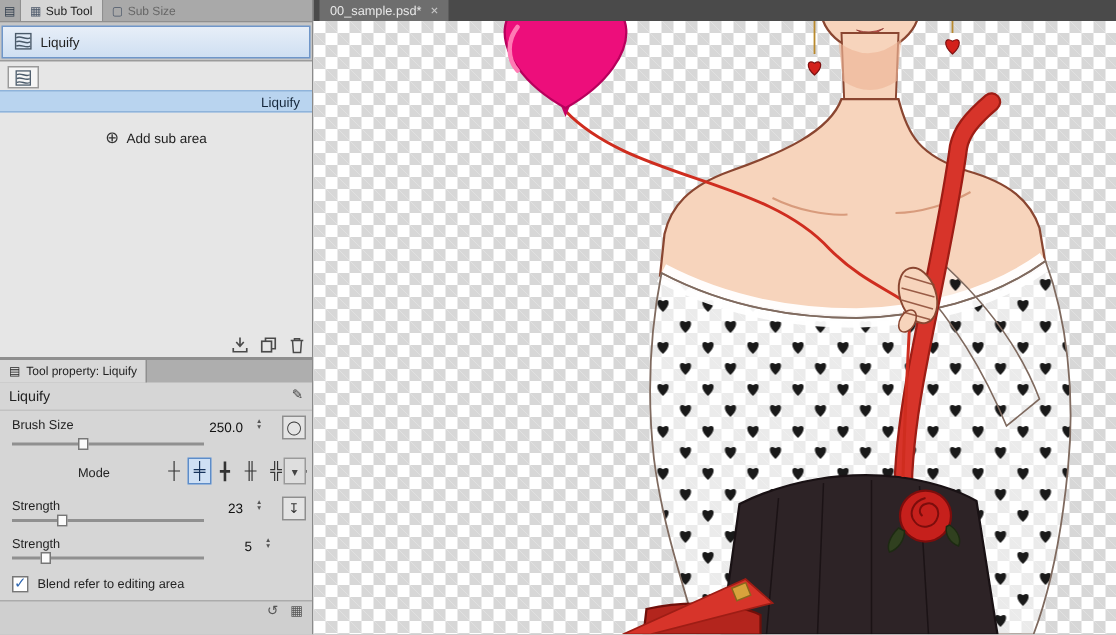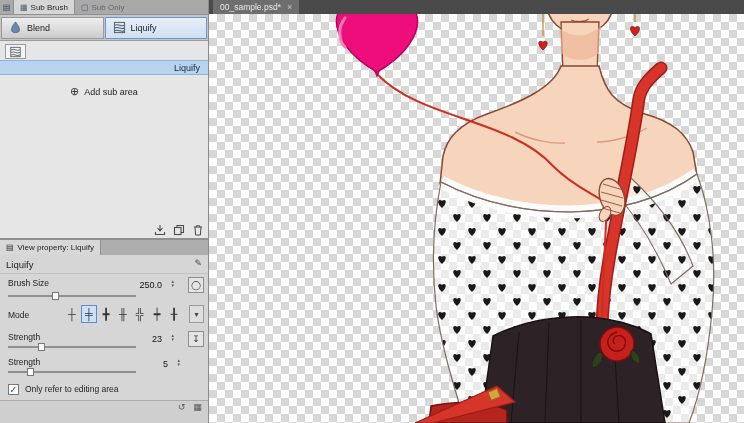--- a/index.html
+++ b/index.html
@@ -40,21 +40,21 @@
   
   .tp { height:185px; border-top:2px solid #8f8f8f; background:#d6d6d6; display:flex; flex-direction:column; }
   .tp-tabbar { height:15px; background:#aeaeae; display:flex; }
   .tp-tab { display:flex; align-items:center; gap:4px; padding:0 6px; font-size:8px; color:#222;
             background:#d8d8d8; border-right:1px solid #8f8f8f; }
   .tp-title { height:19px; display:flex; align-items:center; padding:0 6px; font-size:9.5px; color:#222;
               border-bottom:1px solid #c2c2c2; position:relative; }
   .tp-title .right-ic { position:absolute; right:6px; top:3px; font-size:9px; color:#444; }
 
   .tp-row { position:relative; }
-  .row-brush { height:28px; } .row-mode { height:26px; } .row-str { height:25px;padding-left:10px; } .row-hard { height:25px; }
+  .row-brush { height:28px; } .row-mode { height:26px;margin-left:44px; } .row-str { height:25px;padding-left:10px; } .row-hard { height:25px; }
   .tp-label { position:absolute; left:8px; top:4px; font-size:8.5px; color:#222; }
   .groove { position:absolute; left:8px; bottom:5px; width:128px; height:2px; background:#909090; }
   .handle { position:absolute; bottom:2px; width:7px; height:8px; background:#fbfbfb; border:1px solid #777; }
   .h-brush { left:52px; } .h-str { left:38px; } .h-hard { left:27px; }
   .tp-value { position:absolute; right:46px; top:6px; font-size:9px; color:#111; }
   .spin { position:absolute; right:34px; top:5px; display:flex; flex-direction:column; line-height:4px;
           font-size:5px; color:#555; }
   .side-btn { position:absolute; right:4px; top:3px; width:16px; height:16px; border:1px solid #8e8e8e;
               background:#e4e4e4; display:flex; align-items:center; justify-content:center; font-size:9px; color:#333; }
   .mode-strip { position:absolute; left:64px; top:3px; display:flex; gap:1px; }
@@ -89,35 +89,29 @@
 <body>
 
 <div class="app">
 
   <div class="left">
 
     <div class="st-tabbar">
       <span class="panel-menu">▤</span>
       <div class="st-tab active">
         <span class="ticon">▦</span>
-        <span>Sub Brush</span>
+        <span>Sub Tool</span>
       </div>
       <div class="st-tab">
         <span class="ticon">▢</span>
-        <span>Sub Only</span>
+        <span>Sub Size</span>
       </div>
     </div>
 
     <div class="toolrow">
-      <div class="toolbtn">
-        <svg width="13" height="13" viewBox="0 0 14 14">
-          <path d="M7,1 C10,5 12,8 11,11 C10,13 4,13 3,11 C2,8 4,5 7,1 Z" fill="#6a88a8" stroke="#45607e" stroke-width="0.8"></path>
-        </svg>
-        <span>Blend</span>
-      </div>
       <div class="toolbtn selected">
         <svg width="13" height="13" viewBox="0 0 14 14">
           <rect x="1.5" y="1.5" width="11" height="11" fill="none" stroke="#4a5a6a" stroke-width="1"></rect>
           <path d="M2,4.5 C5,2.5 9,6.5 12,4.5 M2,7.5 C5,5.5 9,9.5 12,7.5 M2,10.5 C5,8.5 9,12.5 12,10.5" stroke="#4a5a6a" fill="none" stroke-width="1.1"></path>
         </svg>
         <span>Liquify</span>
       </div>
     </div>
 
     <div class="st-list">
@@ -146,21 +140,21 @@
         <svg width="12" height="12" viewBox="0 0 12 12">
           <path d="M1.8,3 H10.2 M4.3,3 V1.8 H7.7 V3 M3,3 L3.6,11 H8.4 L9,3" stroke="#4a4a4a" fill="none" stroke-width="1"></path>
         </svg>
       </div>
     </div>
 
     <div class="tp">
       <div class="tp-tabbar">
         <div class="tp-tab">
           <span>▤</span>
-          <span>View property: Liquify</span>
+          <span>Tool property: Liquify</span>
         </div>
       </div>
       <div class="tp-title">
         <span>Liquify</span>
         <span class="right-ic">✎</span>
       </div>
 
       <div class="tp-row row-brush">
         <span class="tp-label">Brush Size</span>
         <span class="tp-value">250.0</span>
@@ -205,21 +199,21 @@
         <span class="spin" style="right:28px">
           <span>▴</span>
           <span>▾</span>
         </span>
         <div class="groove"></div>
         <div class="handle h-hard"></div>
       </div>
 
       <div class="tp-check">
         <span class="cb">✓</span>
-        <span class="cb-label">Only refer to editing area</span>
+        <span class="cb-label">Blend refer to editing area</span>
       </div>
 
       <div class="tp-bottom">
         <div class="tp-bottom-icons">
           <span>↺</span>
           <span>▦</span>
         </div>
       </div>
     </div>
   </div>

